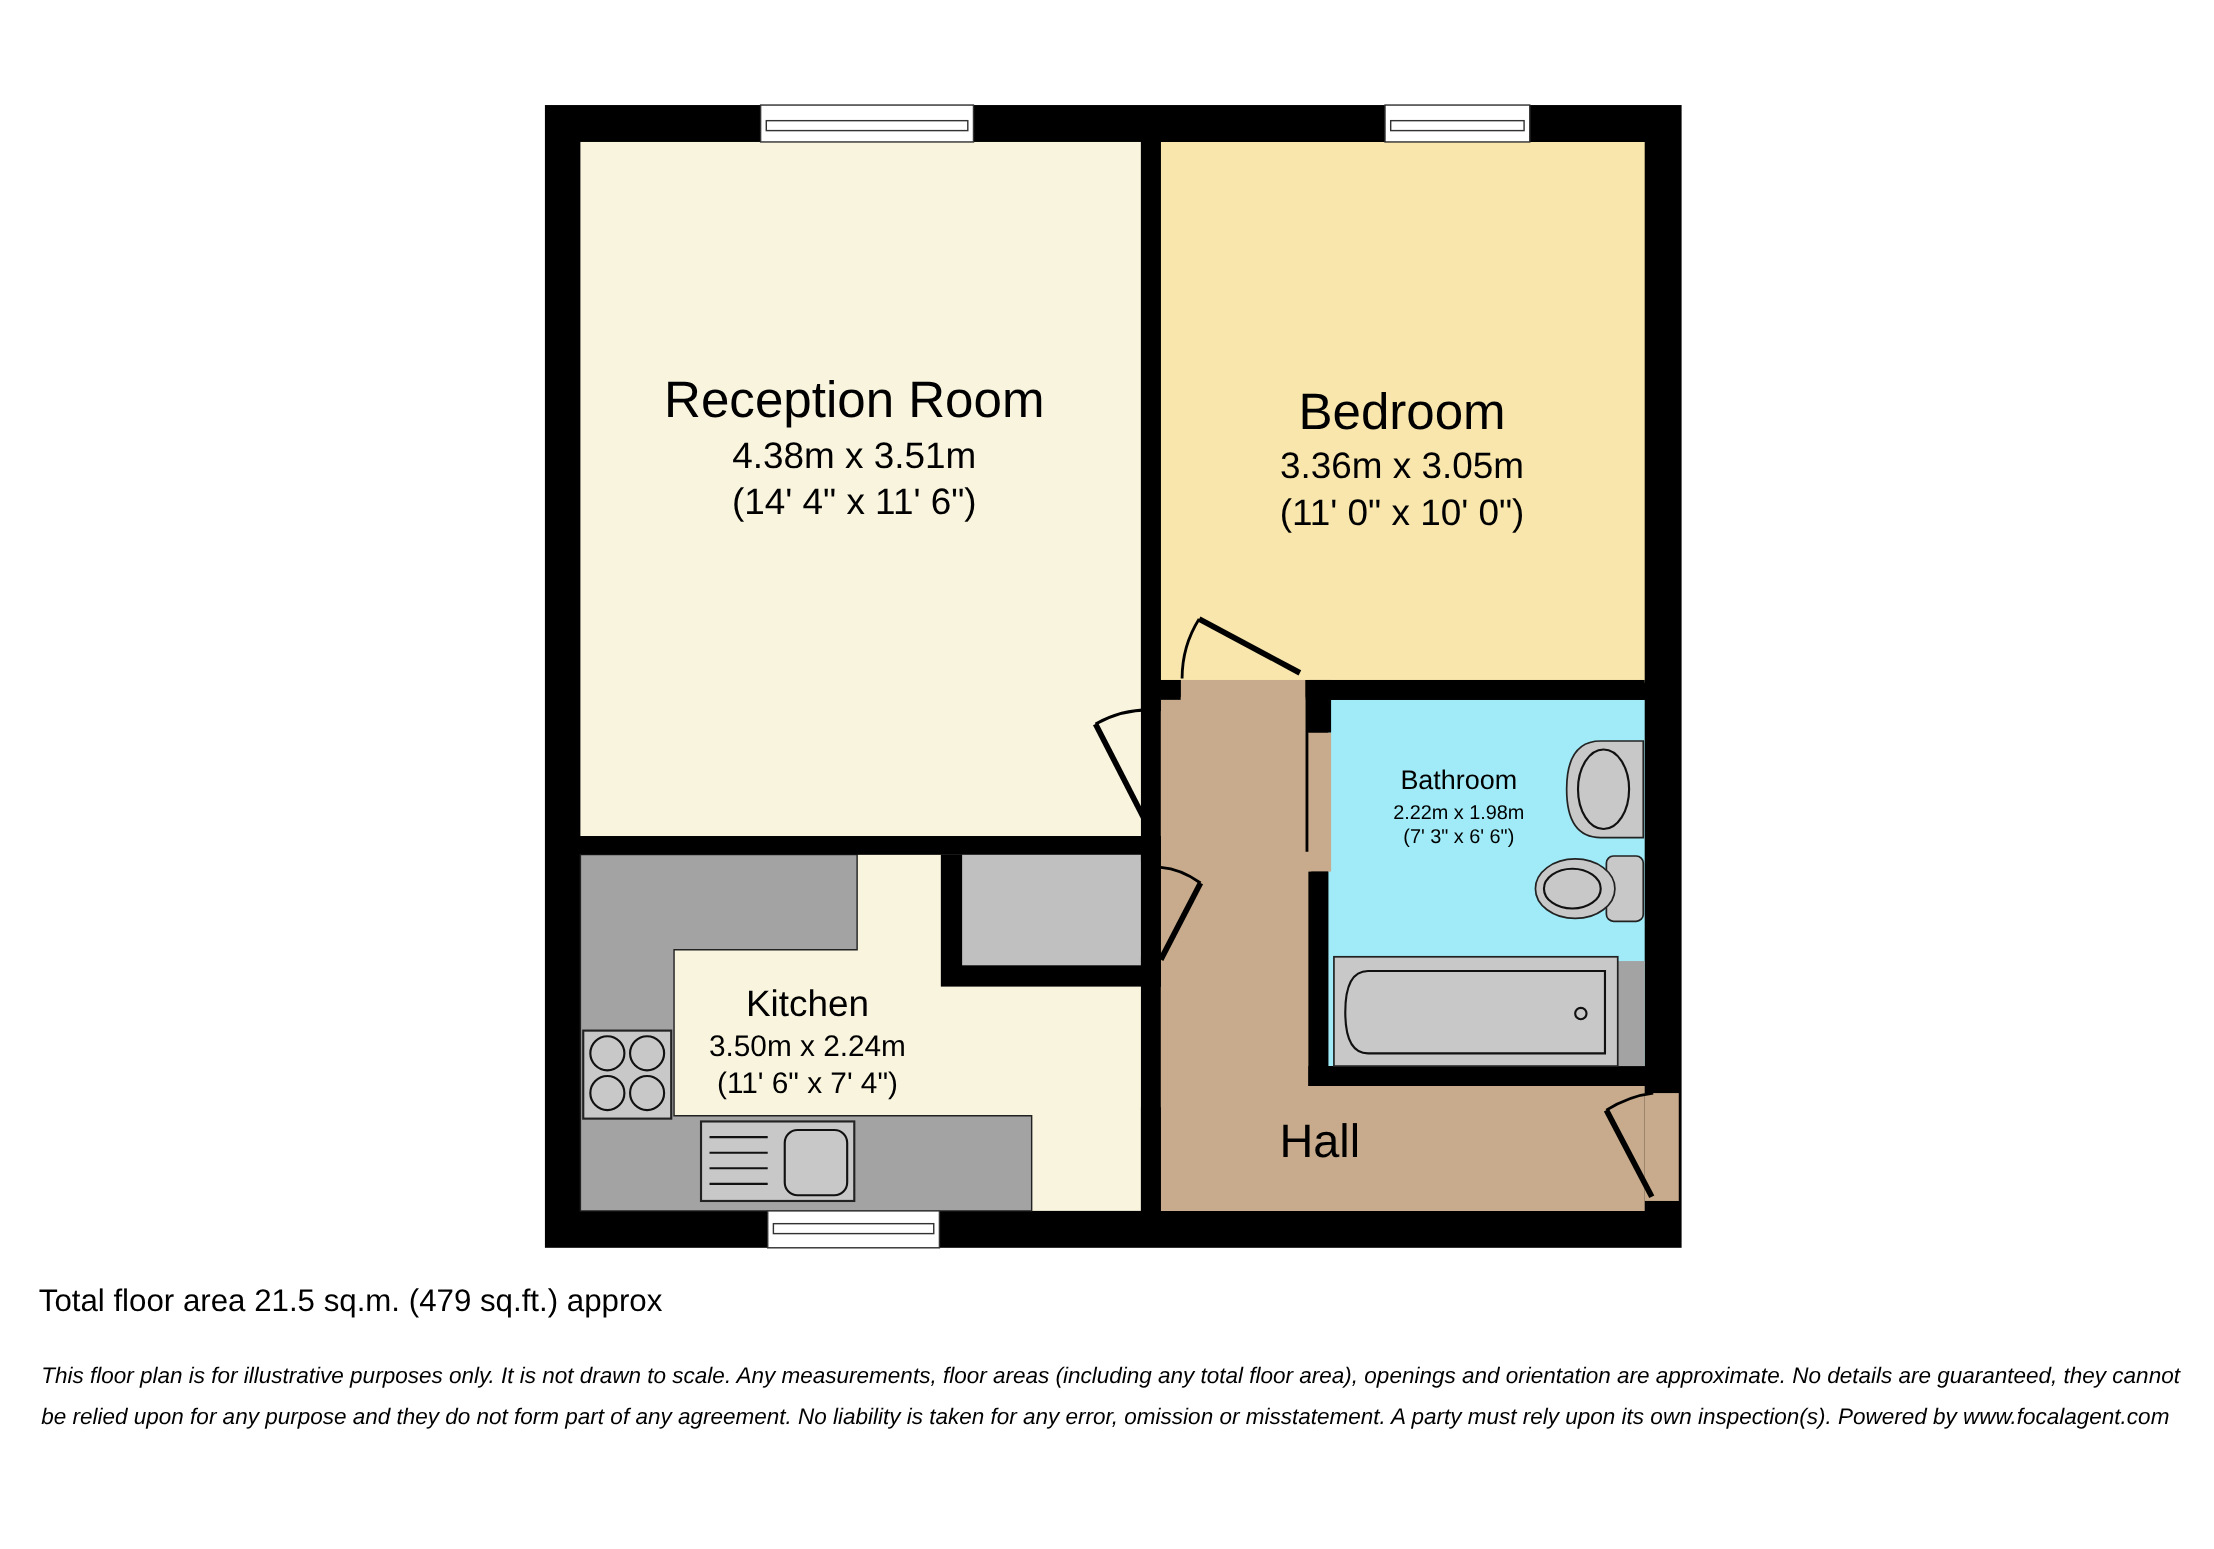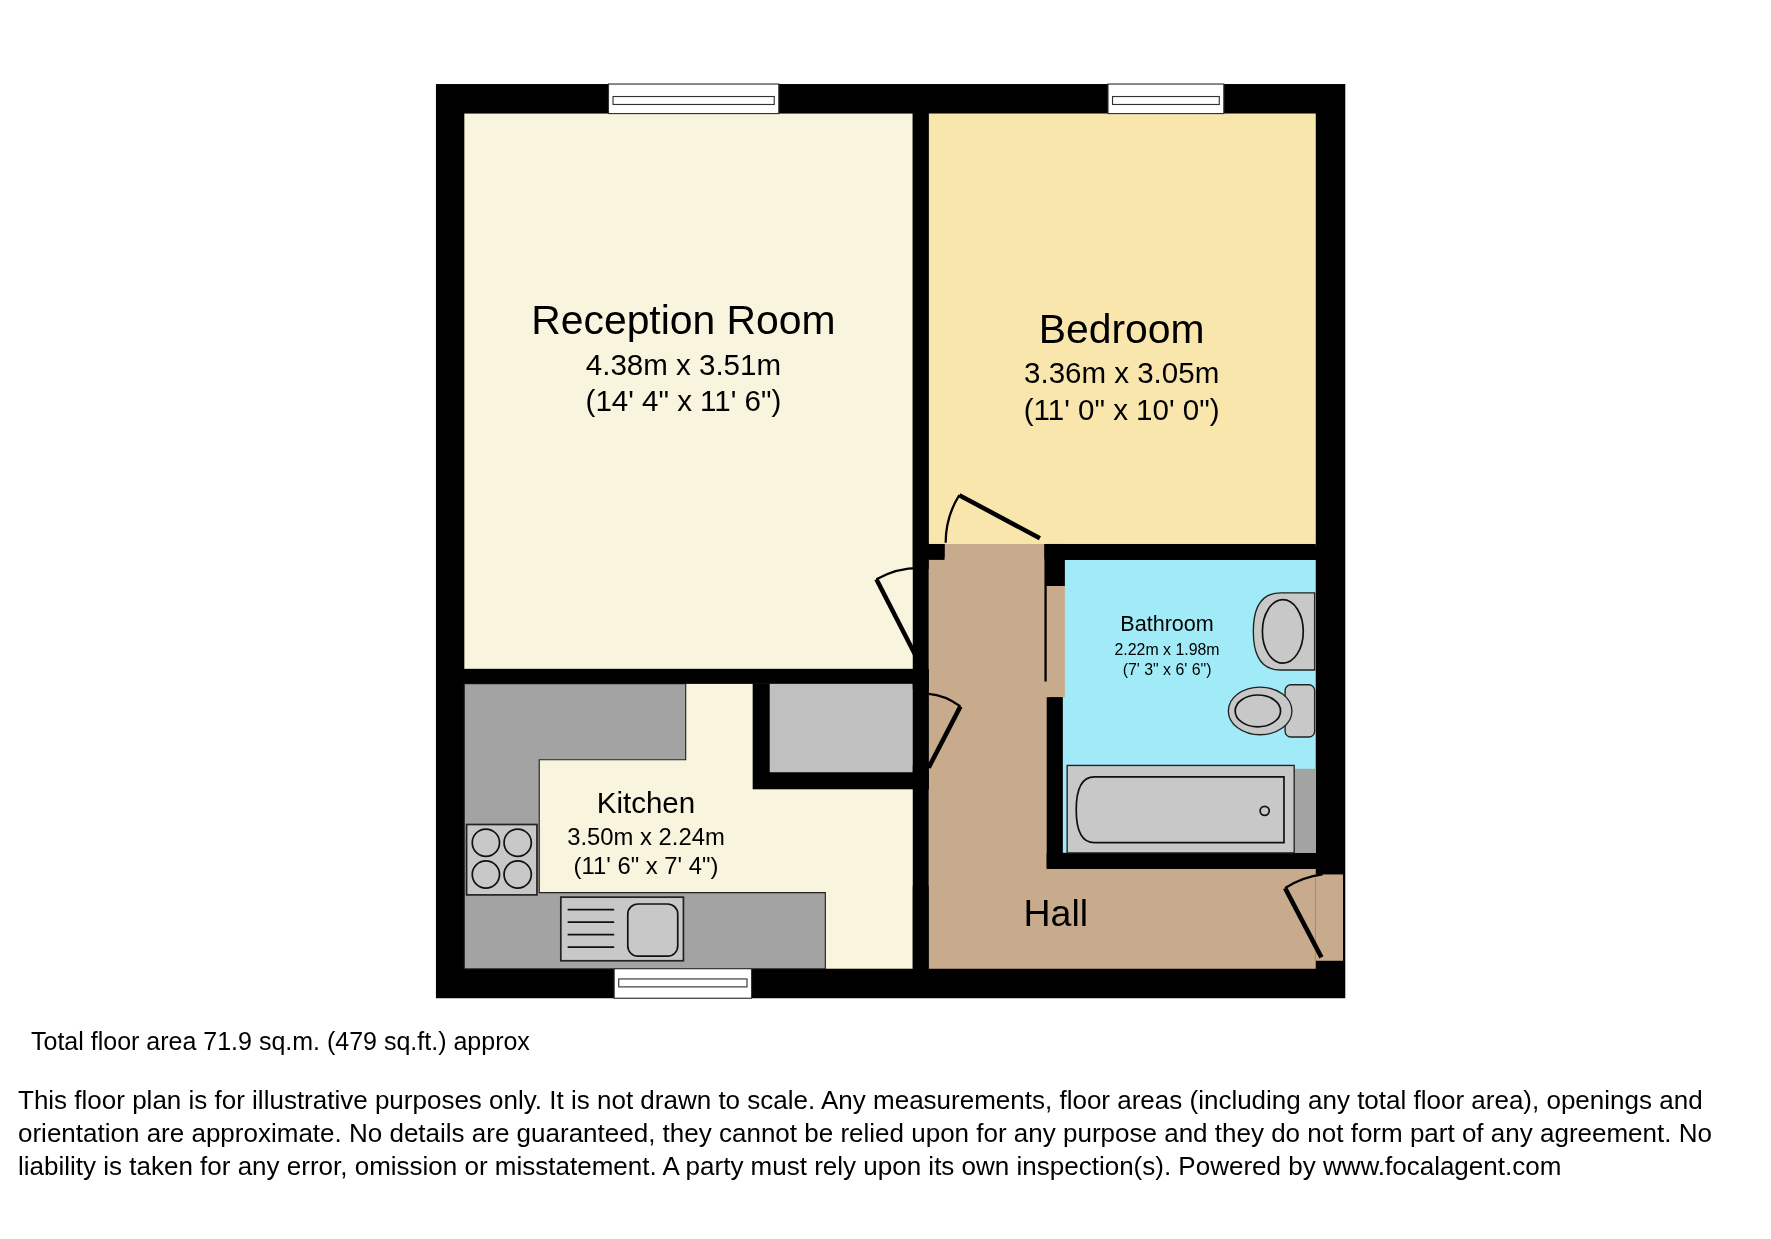--- a/index.html
+++ b/index.html
@@ -1,20 +1,20 @@
 <!DOCTYPE html>
 <html><head>
 <meta charset="utf-8">
 <style>
   html, body { margin: 0; padding: 0; background: #ffffff; }
   body { width: 1771px; height: 1239px; position: relative; overflow: hidden; font-family: "Liberation Sans", sans-serif; color: #000; }
   #plan { position: absolute; left: 0; top: 0; width: 1771px; height: 1239px; }
   .room-label { font-family: "Liberation Sans", sans-serif; fill: #000; text-anchor: middle; }
   .area-note { position: absolute; left: 31px; top: 1026px; font-size: 25px; line-height: 30px; white-space: nowrap; }
-  .disclaimer { position: absolute; left: 18px; top: 1084px; width: 1720px; font-size: 26px; line-height: 33px; }
+  .disclaimer { position: absolute; left: 33px; top: 1084px; width: 1720px; font-size: 18px; line-height: 33px; font-style: italic; }
 </style>
 </head>
 <body>
 
 <svg id="plan" viewBox="0 0 1560 1091" preserveAspectRatio="none" xmlns="http://www.w3.org/2000/svg">
 
   <rect x="384" y="74" width="801" height="805" fill="#000"></rect>
 
   <rect x="409" y="100" width="395" height="489" fill="#f9f4de"></rect>
 
@@ -123,14 +123,14 @@
   <text class="room-label" x="1028" y="577" font-size="14">2.22m x 1.98m</text>
   <text class="room-label" x="1028" y="594" font-size="14">(7' 3" x 6' 6")</text>
 
   <text class="room-label" x="569" y="716" font-size="26">Kitchen</text>
   <text class="room-label" x="569" y="744" font-size="21">3.50m x 2.24m</text>
   <text class="room-label" x="569" y="770" font-size="21">(11' 6" x 7' 4")</text>
 
   <text class="room-label" x="930" y="815" font-size="33">Hall</text>
 </svg>
 
-<div class="area-note">Total floor area 71.9 sq.m. (479 sq.ft.) approx</div>
+<div class="area-note">Total floor area 21.5 sq.m. (479 sq.ft.) approx</div>
 <div class="disclaimer">This floor plan is for illustrative purposes only. It is not drawn to scale. Any measurements, floor areas (including any total floor area), openings and orientation are approximate. No details are guaranteed, they cannot be relied upon for any purpose and they do not form part of any agreement. No liability is taken for any error, omission or misstatement. A party must rely upon its own inspection(s). Powered by www.focalagent.com</div>
 
 </body></html>

